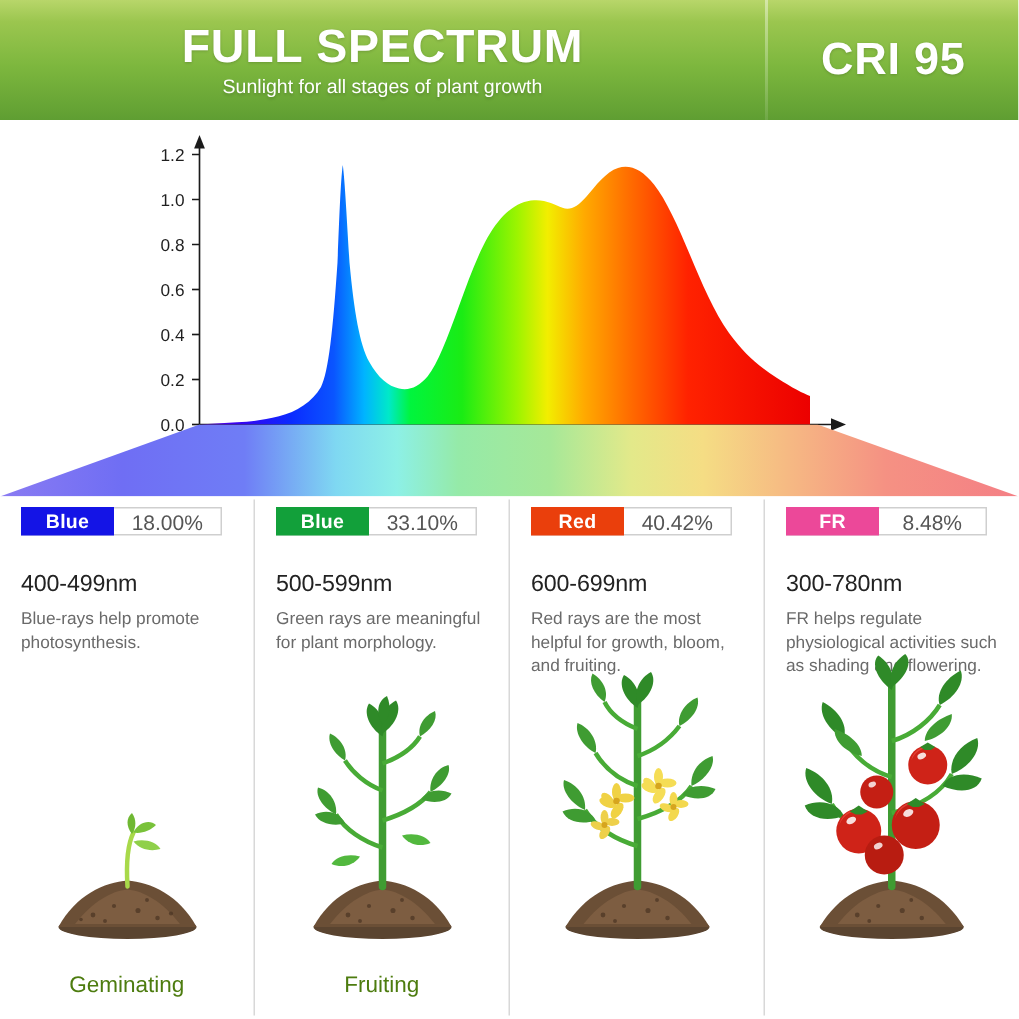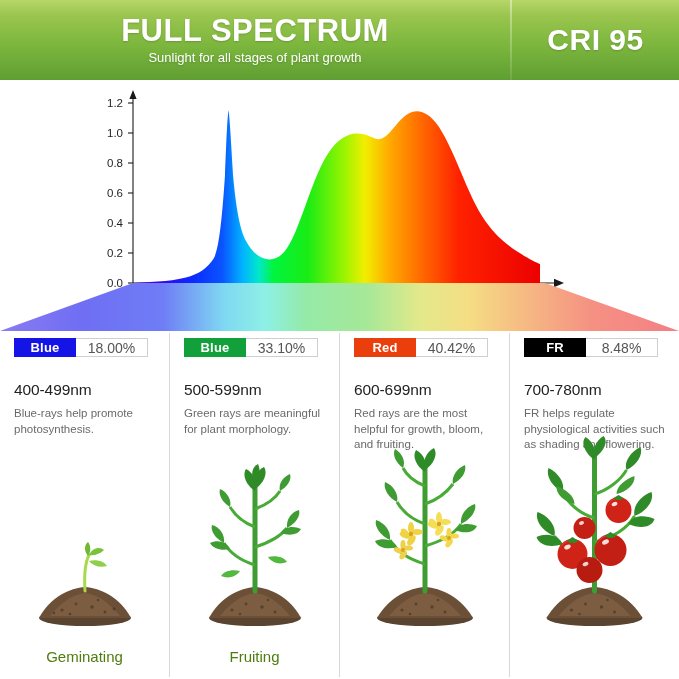--- a/index.html
+++ b/index.html
@@ -381,24 +381,24 @@
               </g>
               <circle cx="0" cy="0" r="2" fill="#d6a51e"></circle>
             </g>
           </g>
         </svg>
       </div>
     </div>
 
     <div class="col col4">
       <div class="badge-row">
-        <div class="badge-name" style="background:#000000">FR</div>
+        <div class="badge-name" style="background:#ec4899">FR</div>
         <div class="badge-pct">8.48%</div>
       </div>
-      <div class="nm">700-780nm</div>
+      <div class="nm">300-780nm</div>
       <div class="desc">FR helps regulate physiological activities such as shading and flowering.</div>
 
       <div class="plant">
         <svg width="165" height="195" viewBox="0 0 165 195">
           <ellipse cx="82" cy="182" rx="48" ry="8" fill="#5a4430"></ellipse>
           <path d="M34 182 C46 161, 66 152, 82 151 C98 152, 118 161, 130 182 Z" fill="#6b4f36"></path>
           <path d="M46 180 C58 165, 71 158, 82 157 C93 158, 106 165, 118 180 Z" fill="#7d5d41"></path>
           <g fill="#4a3423" opacity=".7">
             <circle cx="59" cy="174" r="1.6"></circle>
               <circle cx="73" cy="168" r="1.4"></circle>

